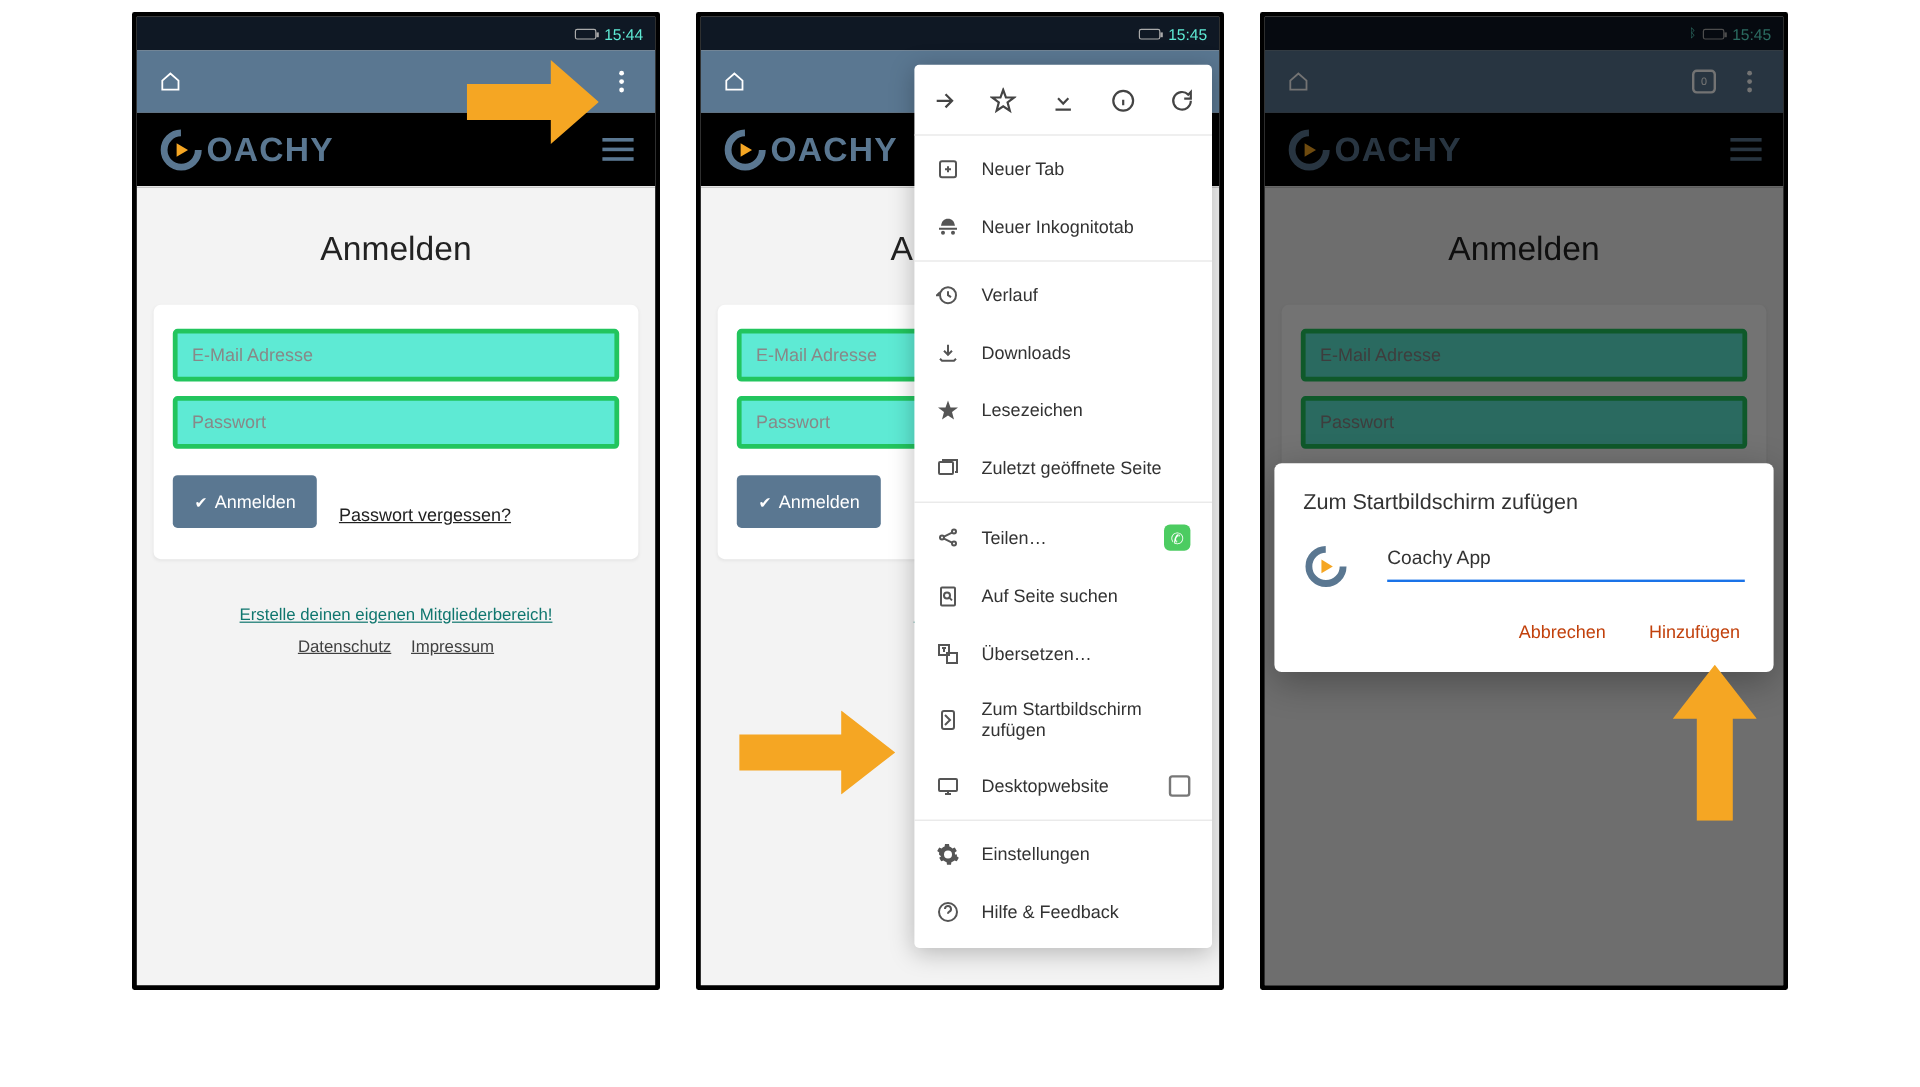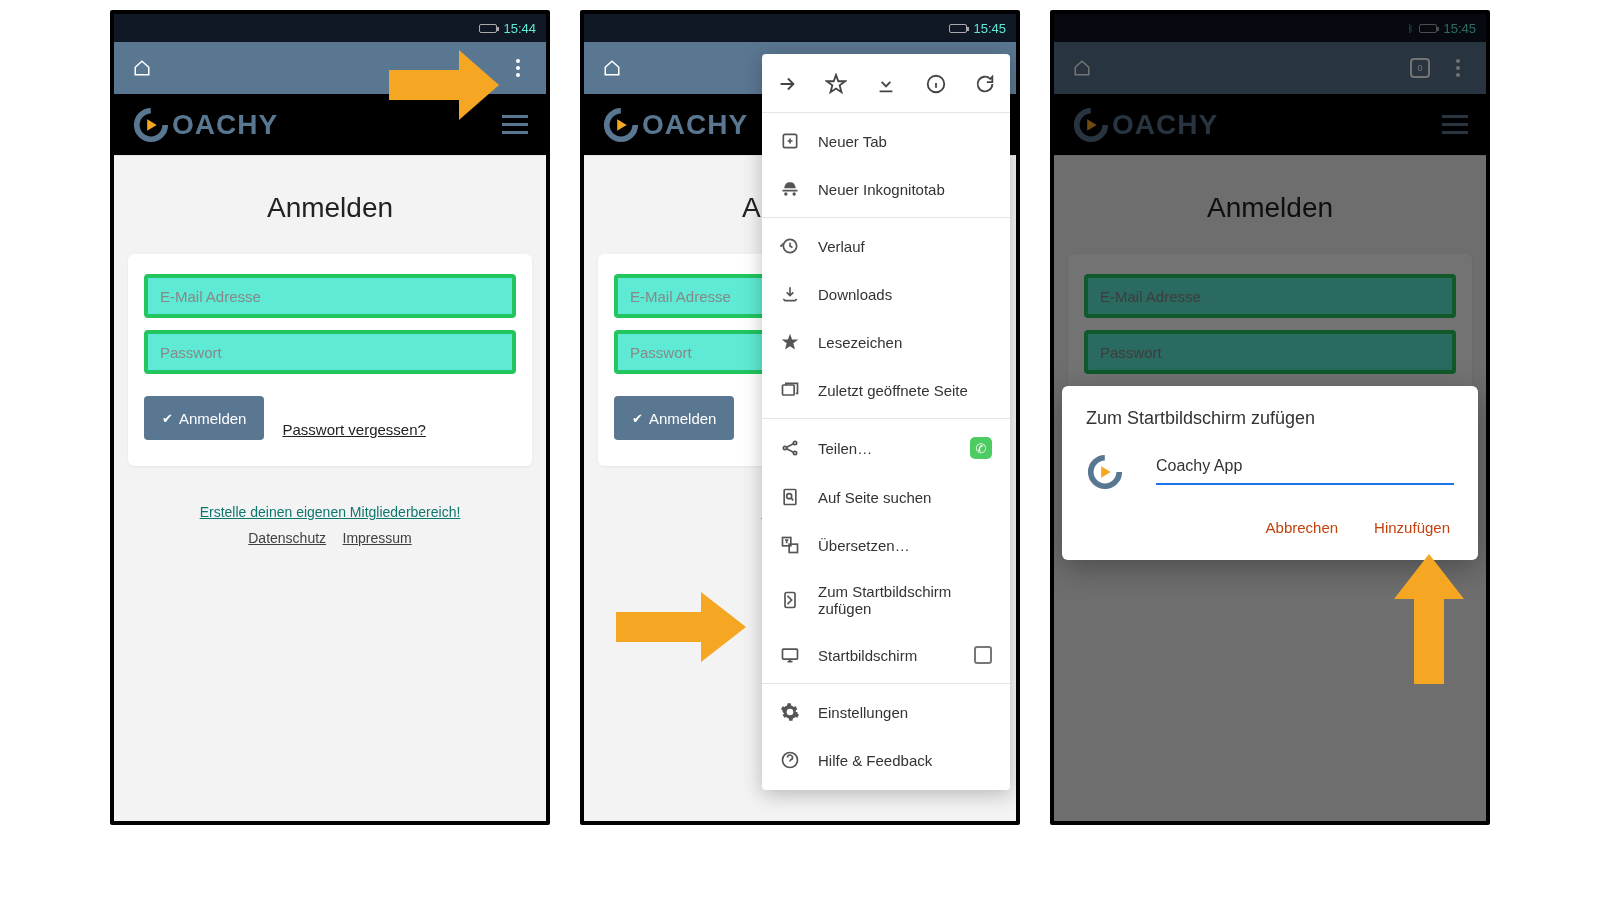--- a/index.html
+++ b/index.html
@@ -297,21 +297,21 @@
             <rect x="6" y="3" width="12" height="18" rx="2"></rect>
             <path d="M9 7l5 5-5 5"></path>
           </svg></span>
       <span>Zum Startbildschirm zufügen</span>
     </div>
     <div class="menu-item">
       <span class="micon"><svg viewBox="0 0 24 24" fill="none" stroke="currentColor" stroke-width="2">
             <rect x="3" y="5" width="18" height="12" rx="1"></rect>
             <path d="M9 20h6M12 17v3"></path>
           </svg></span>
-      <span>Startbildschirm</span>
+      <span>Desktopwebsite</span>
       <span class="checkbox-empty"></span>
     </div>
     <div class="menu-sep"></div>
     <div class="menu-item">
       <span class="micon"><svg viewBox="0 0 24 24" fill="currentColor">
             <path d="M12 8a4 4 0 1 0 0 8 4 4 0 0 0 0-8zm9 4c0 .6-.1 1.2-.2 1.8l2 1.6-2 3.4-2.4-.8a8 8 0 0 1-3 1.8l-.4 2.6h-4l-.4-2.6a8 8 0 0 1-3-1.8l-2.4.8-2-3.4 2-1.6A9 9 0 0 1 3 12c0-.6.1-1.2.2-1.8l-2-1.6 2-3.4 2.4.8a8 8 0 0 1 3-1.8L9 1.6h4l.4 2.6a8 8 0 0 1 3 1.8l2.4-.8 2 3.4-2 1.6c.1.6.2 1.2.2 1.8z"></path>
           </svg></span>
       <span>Einstellungen</span>
     </div>
     <div class="menu-item">

